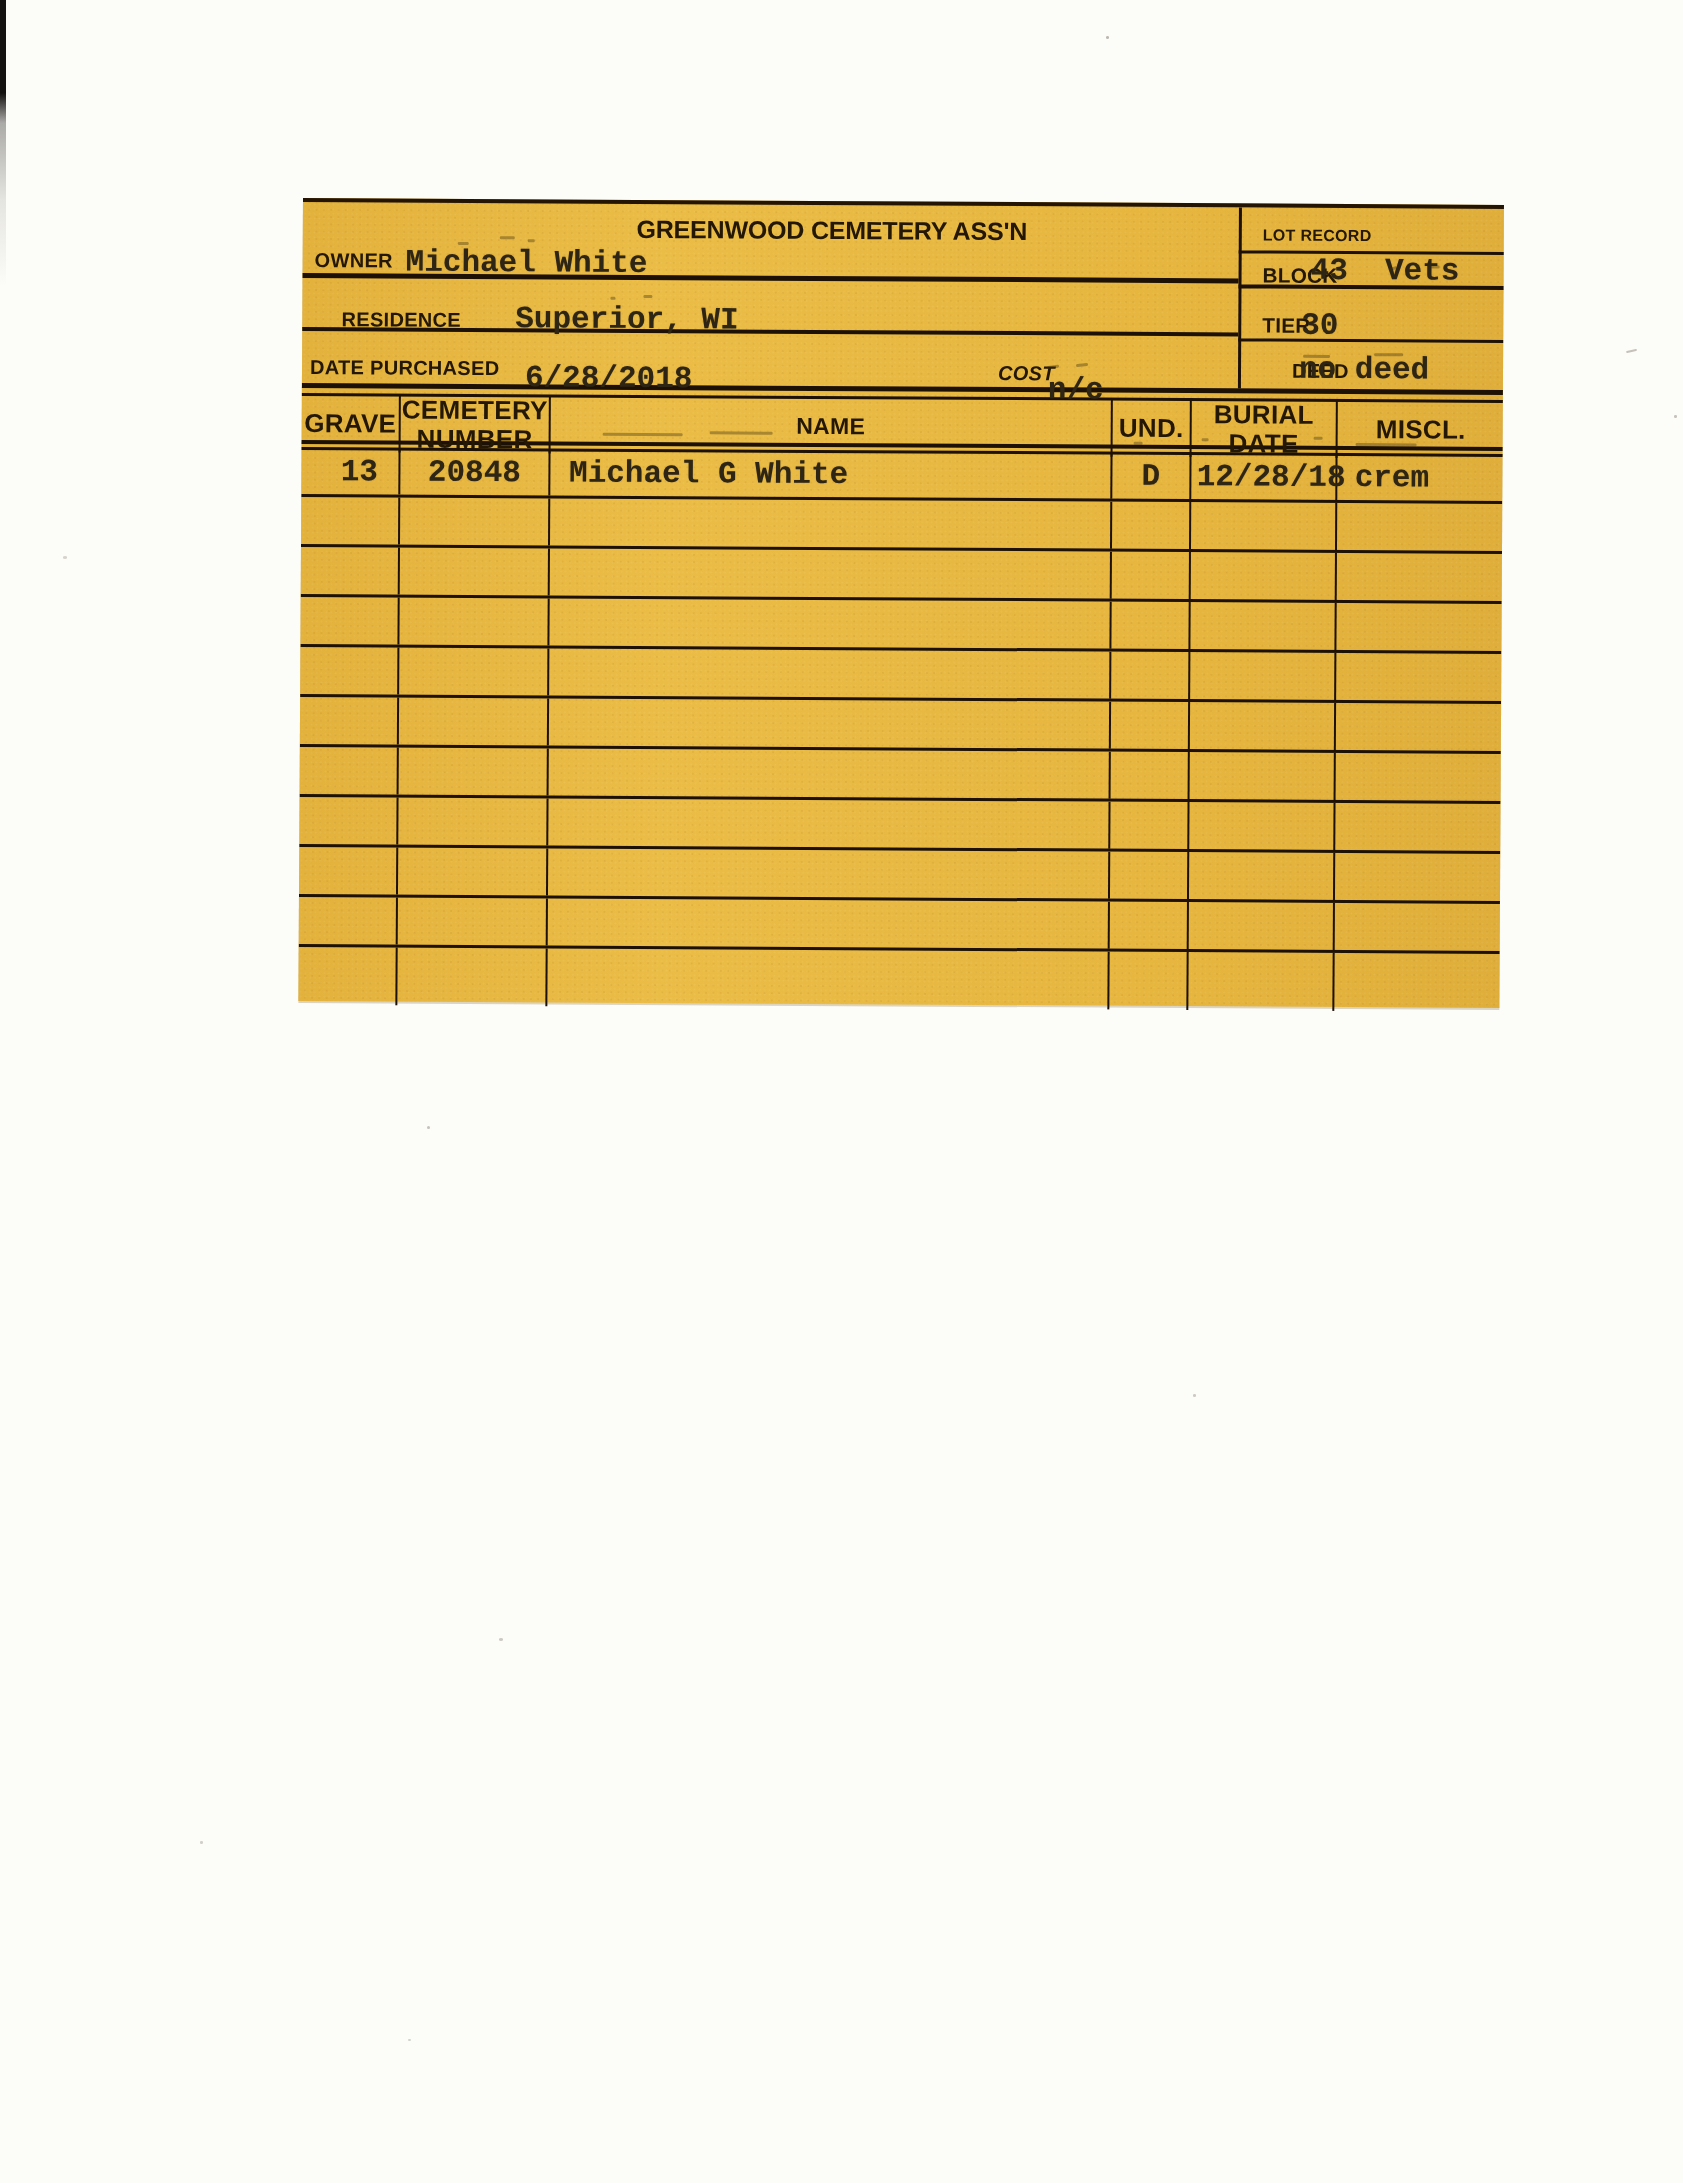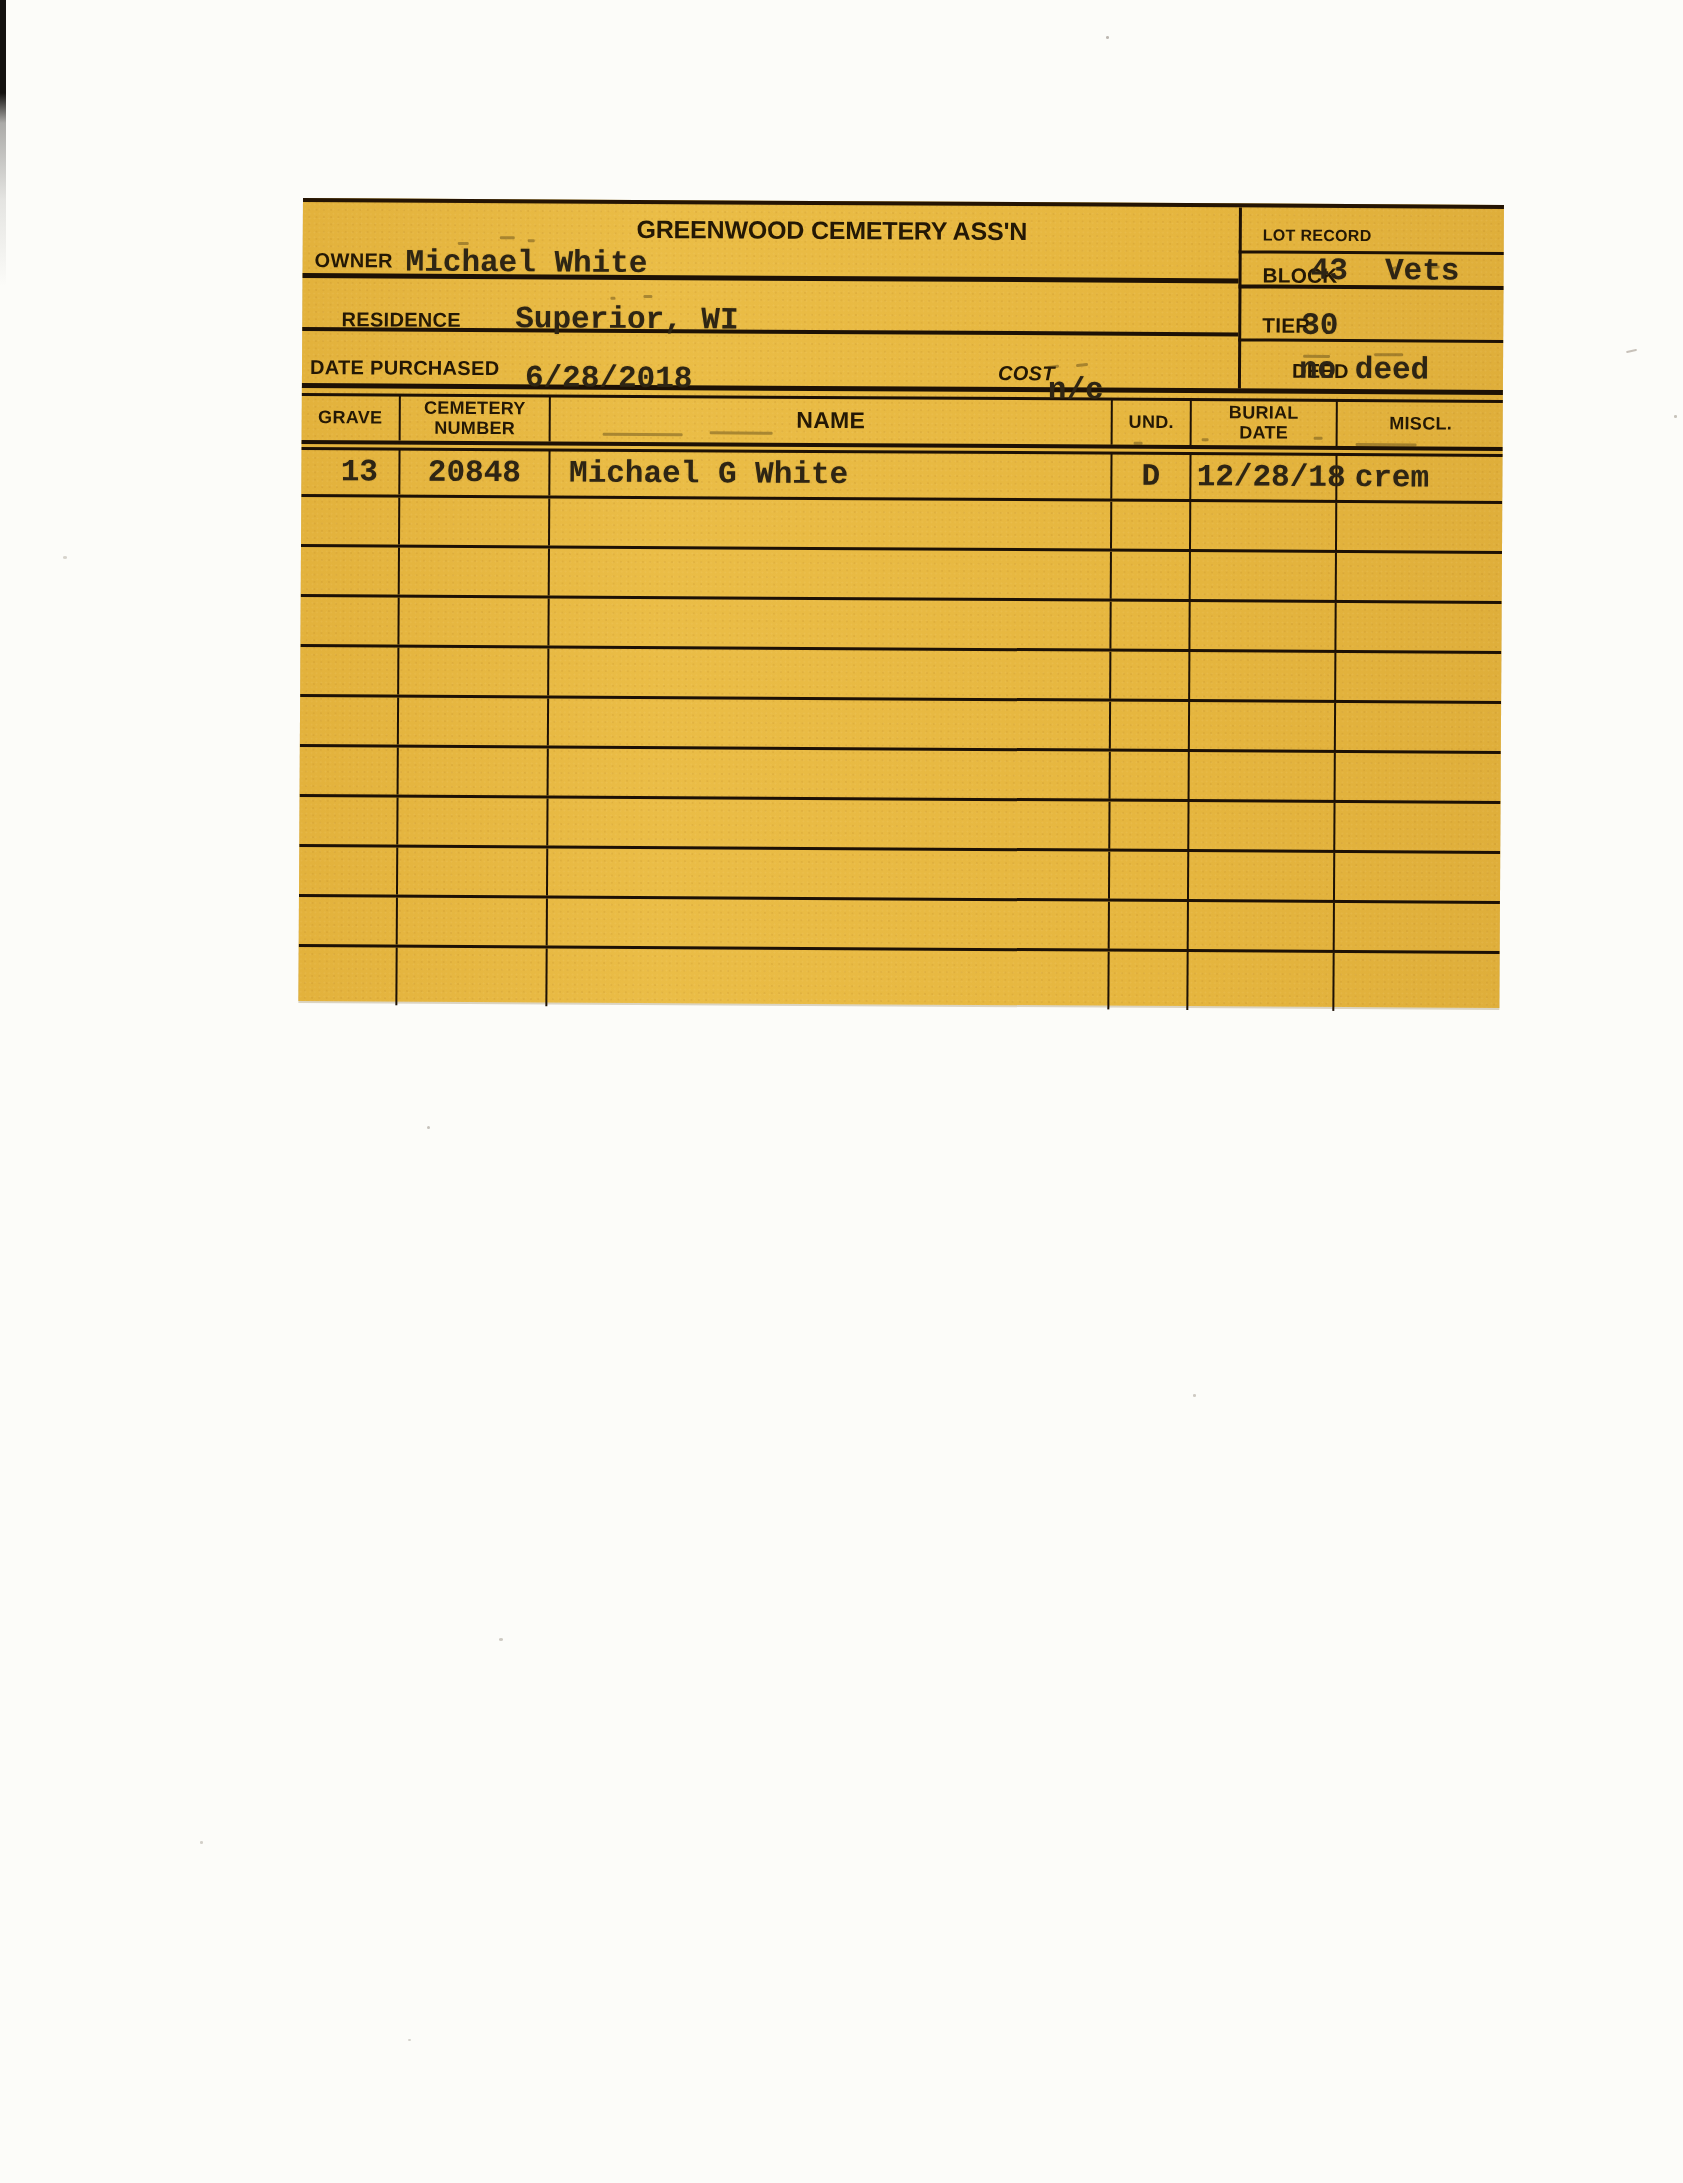--- a/index.html
+++ b/index.html
@@ -48,21 +48,21 @@
   }
   
   .thead{
     position:absolute;left:0;top:193px;width:1201px;height:45px;
     display:grid;grid-template-columns:99px 150px 562px 79px 146px 166px;
     align-items:center;z-index:2;
   }
   .thead .th{
     height:100%;display:flex;align-items:center;justify-content:center;
     border-right:2.7px solid var(--ink);box-sizing:border-box;
-    font-weight:700;font-size:18px;letter-spacing:0.3px;color:var(--label);
+    font-weight:700;font-size:26px;letter-spacing:0.3px;color:var(--label);
     text-align:center;white-space:pre-line;line-height:1.1;
   }
   .thead .th:last-child{border-right:none;}
   .thead .th.name-col{font-size:23px;}
   .tbody{
     position:absolute;left:0;top:247px;width:1201px;height:556px;
     display:flex;flex-direction:column;overflow:hidden;z-index:2;
   }
   .trow{
     display:grid;grid-template-columns:99px 150px 562px 79px 146px 166px;

